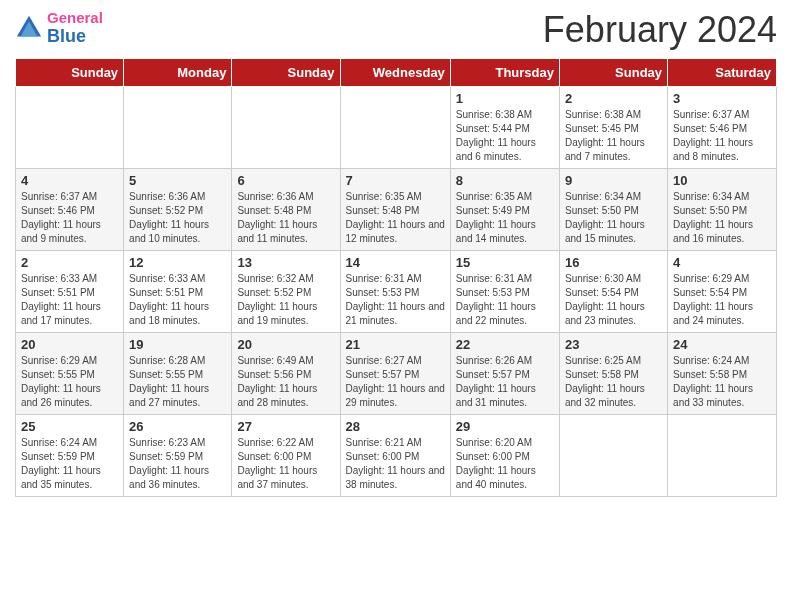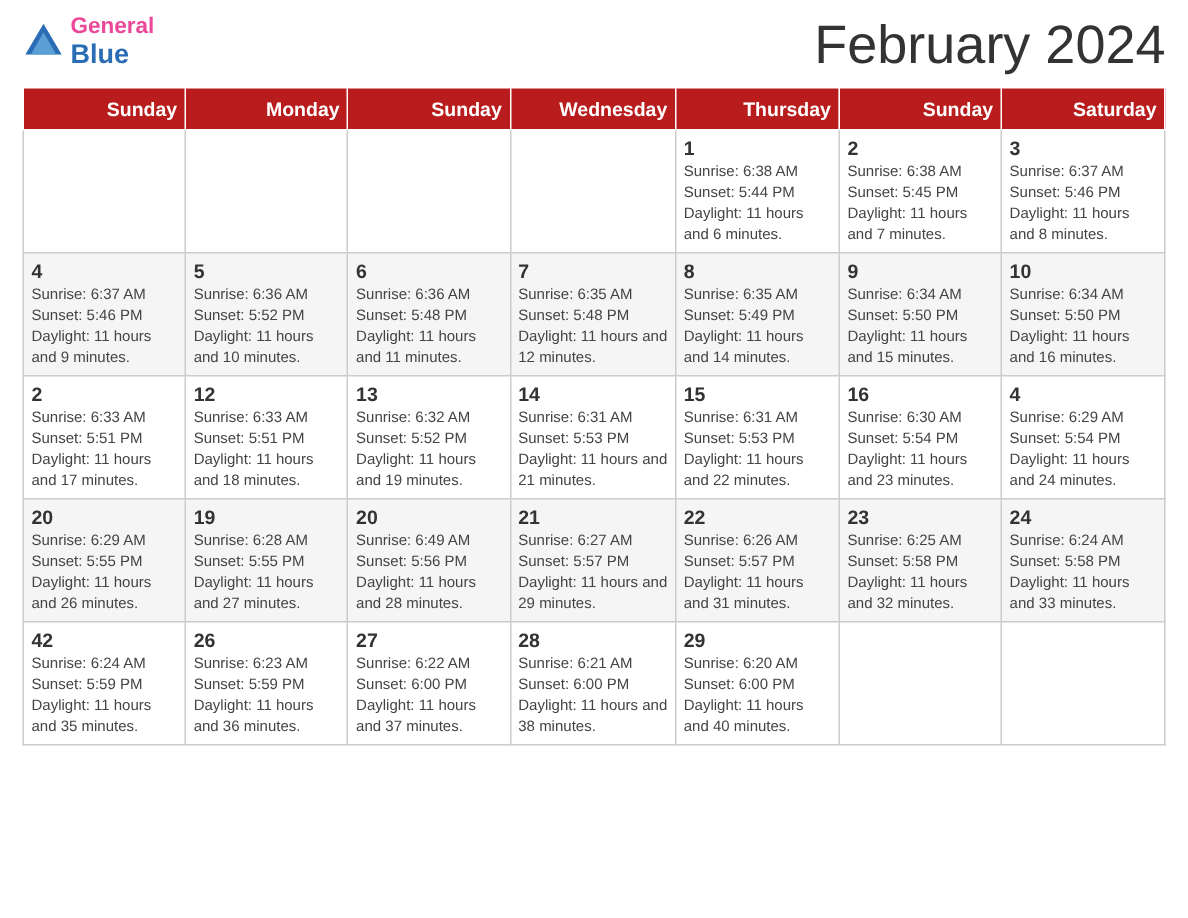--- a/index.html
+++ b/index.html
@@ -280,21 +280,21 @@
         </td>
         <td>
           <span class="day-number">24</span>
           <div class="day-info">Sunrise: 6:24 AM
 Sunset: 5:58 PM
 Daylight: 11 hours and 33 minutes.</div>
         </td>
       </tr>
       <tr>
         <td>
-          <span class="day-number">42</span>
+          <span class="day-number">25</span>
           <div class="day-info">Sunrise: 6:24 AM
 Sunset: 5:59 PM
 Daylight: 11 hours and 35 minutes.</div>
         </td>
         <td>
           <span class="day-number">26</span>
           <div class="day-info">Sunrise: 6:23 AM
 Sunset: 5:59 PM
 Daylight: 11 hours and 36 minutes.</div>
         </td>

